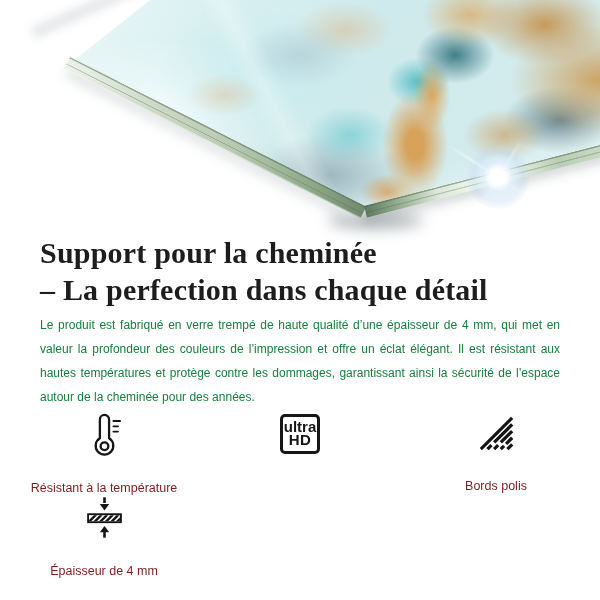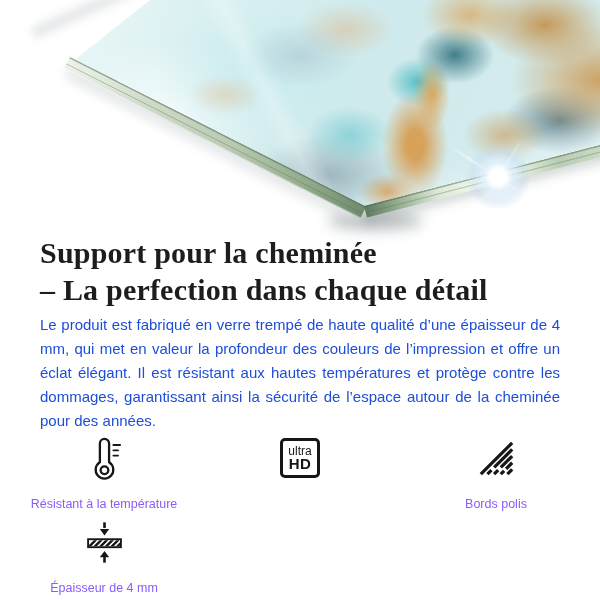--- a/index.html
+++ b/index.html
@@ -65,32 +65,32 @@
   .sp-ray1{left:-60px;top:-1.5px;width:120px;height:3px;transform:rotate(33deg);
     background:linear-gradient(to right,transparent,rgba(255,255,255,.95) 45% 55%,transparent);}
   .sp-ray2{left:-42px;top:-1.25px;width:84px;height:2.5px;transform:rotate(-58deg);
     background:linear-gradient(to right,transparent,rgba(255,255,255,.9) 45% 55%,transparent);}
   .sp-core{left:-2.5px;top:-2.5px;width:5px;height:5px;border-radius:50%;background:#fff;}
 
   
   .title{margin:4px 0 0 40px;font-family:"Liberation Serif",serif;font-weight:700;
     font-size:30px;line-height:37px;color:#1d1d1d;letter-spacing:.2px;}
   .title span{display:block;}
-  .desc{margin:5px 40px 0 40px;font-size:15px;line-height:24px;color:#1d4ed8;
+  .desc{margin:5px 40px 0 40px;font-size:12px;line-height:24px;color:#15803d;
     text-align:justify;}
 
   
   .features{margin-top:0;padding:0 6px;display:grid;grid-template-columns:repeat(3,196px);}
   .feature{height:84px;display:flex;flex-direction:column;align-items:center;padding-top:2px;box-sizing:border-box;}
   .icon-wrap{height:46px;display:flex;align-items:center;justify-content:center;}
-  .feature-label{margin-top:16px;font-size:12.5px;color:#8b5cf6;text-align:center;line-height:14px;}
+  .feature-label{margin-top:24px;font-size:12.5px;color:#7f1d1d;text-align:center;line-height:14px;}
   .ico{stroke:#161616;fill:none;stroke-width:2.4;stroke-linecap:round;stroke-linejoin:round;}
   .uhd-box{width:40px;height:40px;border:3px solid #161616;border-radius:5px;box-sizing:border-box;
     display:flex;flex-direction:column;align-items:center;justify-content:center;color:#161616;}
-  .uhd-top{font-size:12px;font-weight:400;line-height:10px;}
+  .uhd-top{font-size:15px;font-weight:700;line-height:10px;}
   .uhd-bottom{font-size:15px;font-weight:700;line-height:15px;letter-spacing:.3px;}
 </style>
 </head>
 <body>
 
 <div class="page">
 
   <div class="hero">
     <div class="shadow-topleft"></div>
     <div class="edge-shadow-bl"></div>

